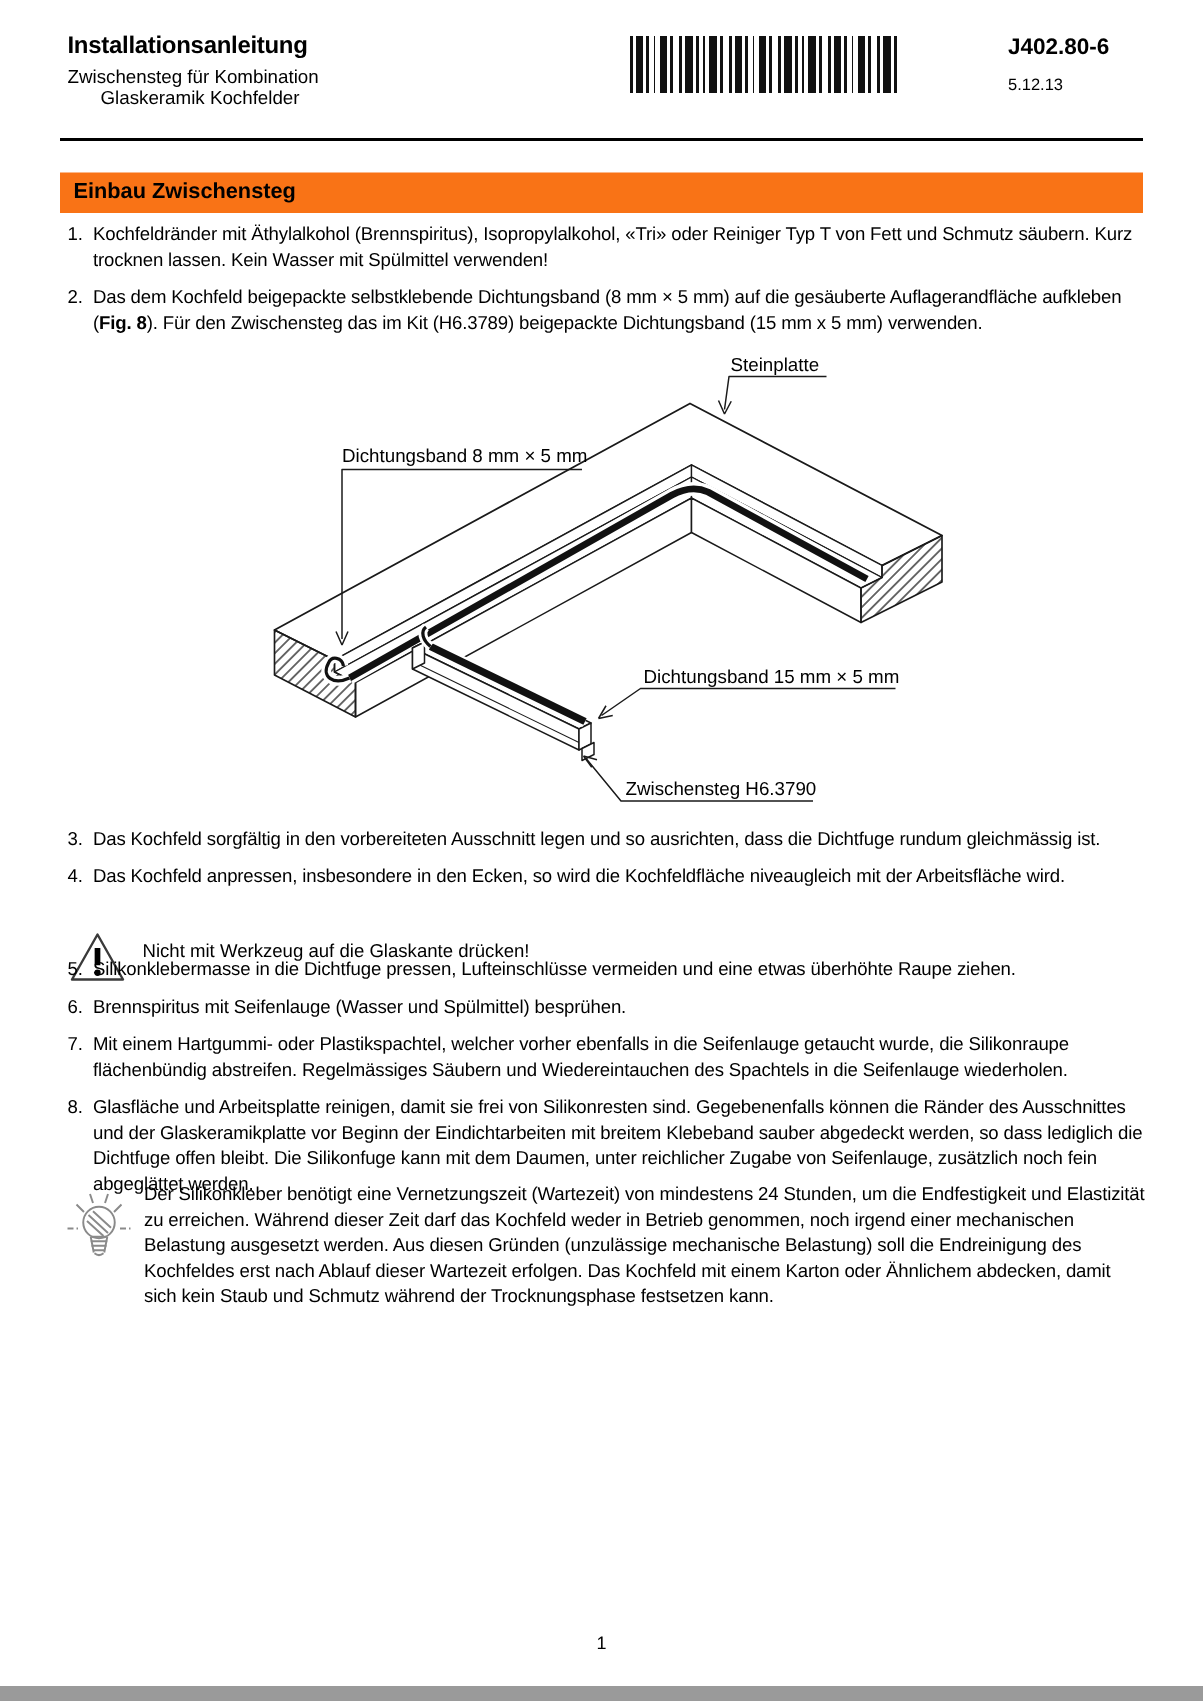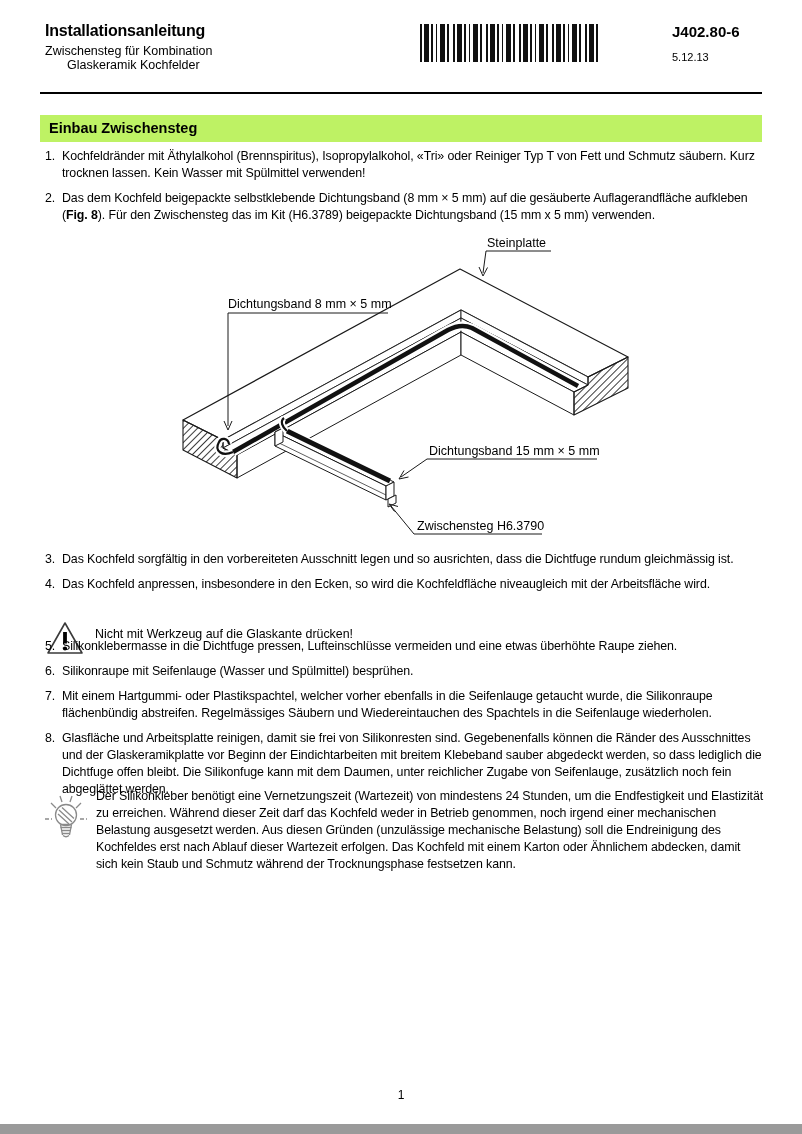--- a/index.html
+++ b/index.html
@@ -19,21 +19,21 @@
       #111 11px 13px,#fff 13px 16px,
       #111 16px 17px,#fff 17px 20px,
       #111 20px 25px,#fff 25px 27px,
       #111 27px 29px,#fff 29px 33px);
   }
   .doc-num{position:absolute;left:672px;top:23px;font-size:15px;font-weight:bold;}
   .doc-date{position:absolute;left:672px;top:51px;font-size:11px;}
   .rule{position:absolute;left:40px;top:92px;width:722px;height:2px;background:#000;}
   .section-bar{
     position:absolute;left:40px;top:115px;width:722px;height:27px;
-    background:#bef264;line-height:27px;font-size:14.5px;font-weight:bold;
+    background:#f97316;line-height:27px;font-size:14.5px;font-weight:bold;
     padding-left:9px;box-sizing:border-box;
   }
   .steps{position:absolute;left:45px;width:717px;font-size:12.4px;line-height:17px;letter-spacing:-0.1px;}
   #steps-1-2{top:148px;}
   #steps-3-4{top:551px;}
   #steps-5-8{top:638px;}
   .step{display:flex;margin-bottom:8px;}
   .step-num{width:17px;flex:0 0 17px;}
   .step-text{flex:1;max-width:700px;}
   .warning-row{position:absolute;left:45px;top:591px;width:717px;display:flex;margin-top:28px;}
@@ -160,21 +160,21 @@
     <div class="w-text">Nicht mit Werkzeug auf die Glaskante drücken!</div>
   </div>
 
   <div class="steps" id="steps-5-8">
       <div class="step">
         <span class="step-num">5.</span>
         <span class="step-text">Silikonklebermasse in die Dichtfuge pressen, Lufteinschlüsse vermeiden und eine etwas überhöhte Raupe ziehen.</span>
       </div>
       <div class="step">
         <span class="step-num">6.</span>
-        <span class="step-text">Silikonraupe mit Seifenlauge (Wasser und Spülmittel) besprühen.</span>
+        <span class="step-text">Brennspiritus mit Seifenlauge (Wasser und Spülmittel) besprühen.</span>
       </div>
       <div class="step">
         <span class="step-num">7.</span>
         <span class="step-text">Mit einem Hartgummi- oder Plastikspachtel, welcher vorher ebenfalls in die Seifenlauge getaucht wurde, die Silikonraupe flächenbündig abstreifen. Regelmässiges Säubern und Wiedereintauchen des Spachtels in die Seifenlauge wiederholen.</span>
       </div>
       <div class="step">
         <span class="step-num">8.</span>
         <span class="step-text">Glasfläche und Arbeitsplatte reinigen, damit sie frei von Silikonresten sind. Gegebenenfalls können die Ränder des Ausschnittes und der Glaskeramikplatte vor Beginn der Eindichtarbeiten mit breitem Klebeband sauber abgedeckt werden, so dass lediglich die Dichtfuge offen bleibt. Die Silikonfuge kann mit dem Daumen, unter reichlicher Zugabe von Seifenlauge, zusätzlich noch fein abgeglättet werden.</span>
       </div>
     </div>

